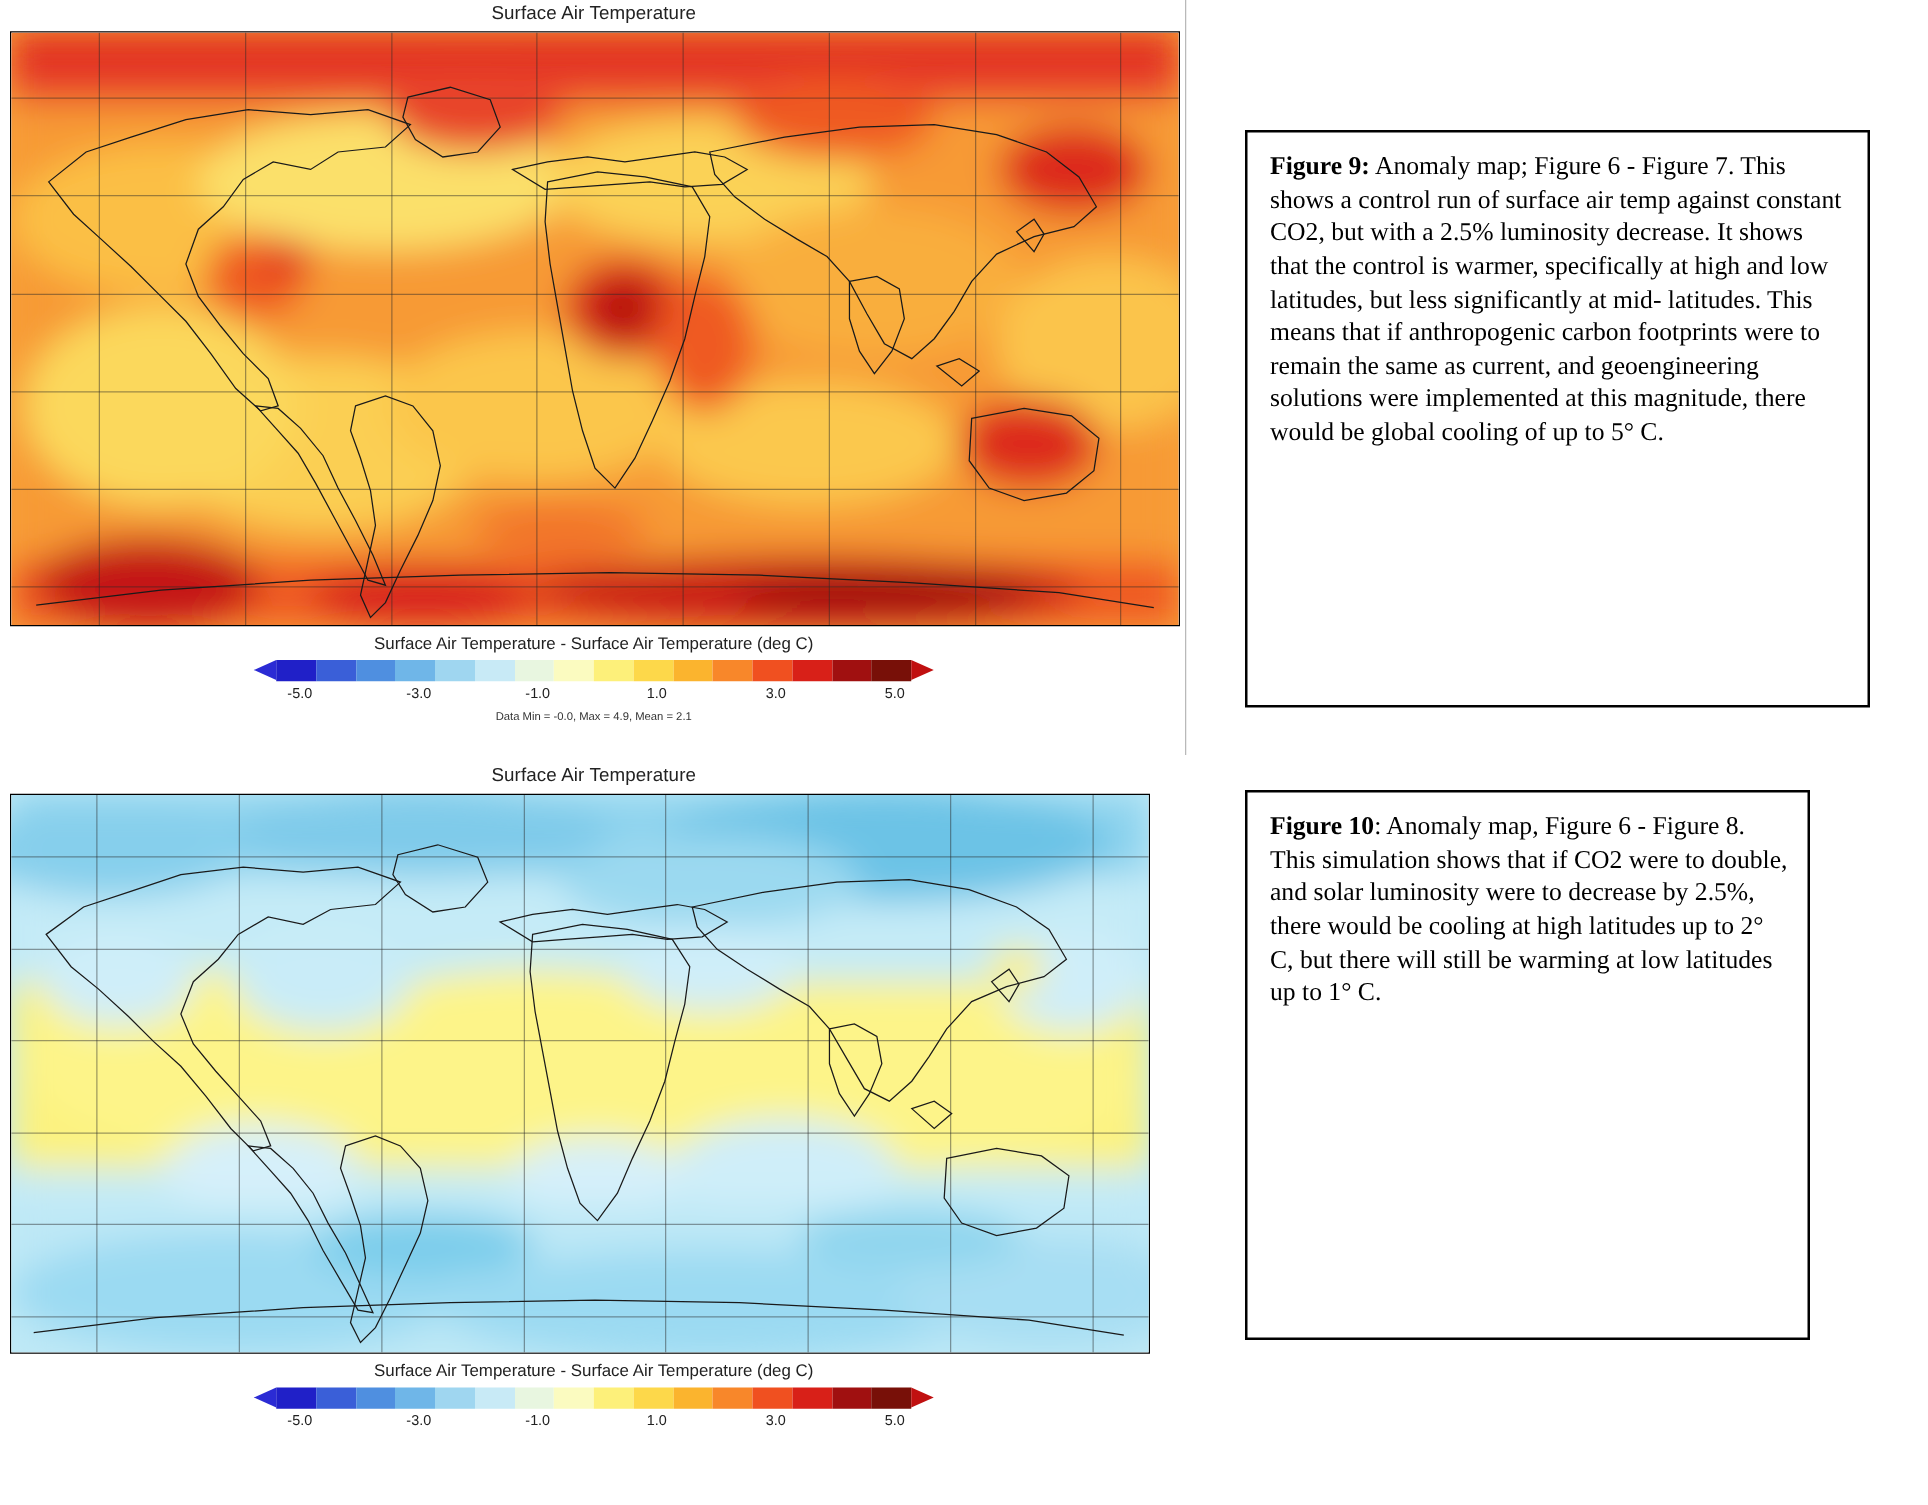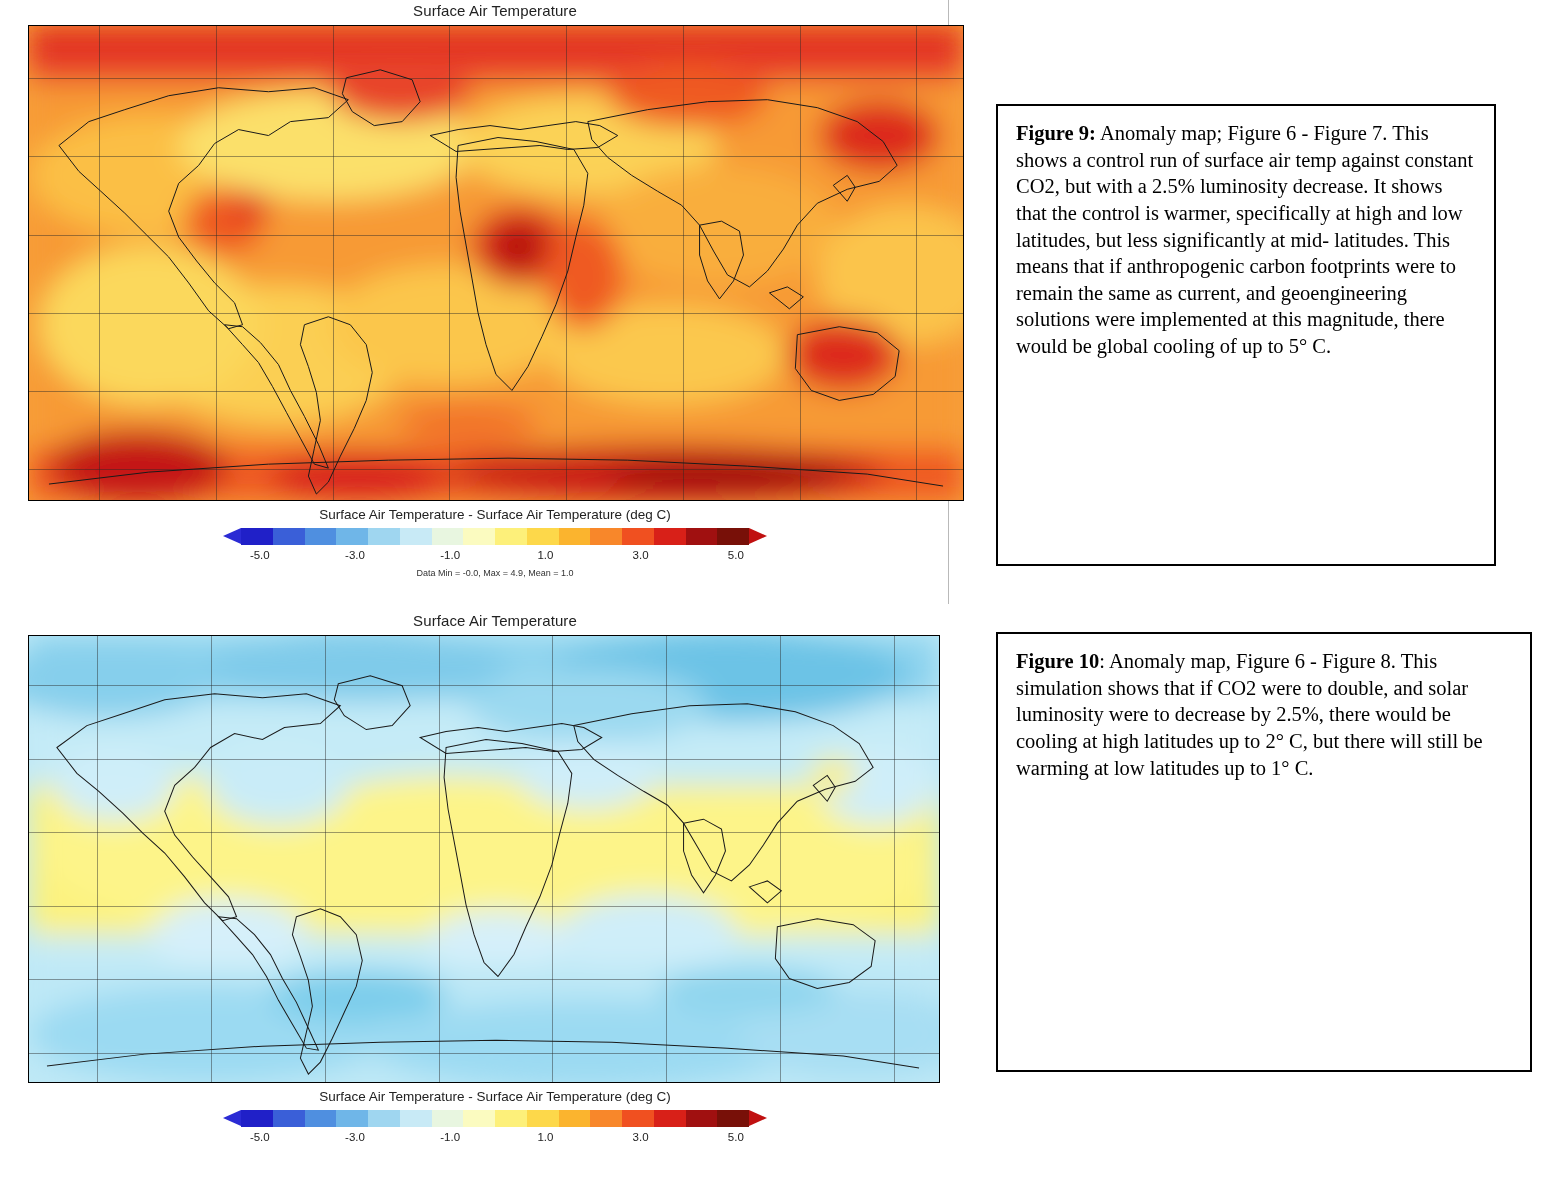--- a/index.html
+++ b/index.html
@@ -18,21 +18,20 @@
     position: relative;
     width: 1542px;
     height: 1204px;
   }
 
   
   .figure-panel {
     position: absolute;
     left: 0;
     width: 950px;
-    padding-left: 20px;
   }
   #figure-9-panel { top: 0px; height: 608px; }
   #figure-10-panel { top: 610px; height: 594px; }
 
   .map-title {
     text-align: center;
     font-size: 15px;
     color: #222;
     font-family: "Liberation Sans", sans-serif;
     margin: 0;
@@ -152,21 +151,21 @@
     border: 2px solid #000;
     box-sizing: border-box;
     background: #fff;
     padding: 14px 16px 10px 18px;
     font-family: "Liberation Serif", serif;
     font-size: 20.5px;
     line-height: 1.3;
     color: #000;
   }
   #caption-9 { left: 996px; top: 104px; width: 500px; height: 462px; }
-  #caption-10 { left: 996px; top: 632px; width: 536px; height: 440px; }
+  #caption-10 { left: 996px; top: 632px; width: 452px; height: 440px; }
   .caption-box b { font-weight: bold; }
 
   
   .divider {
     position: absolute;
     left: 948px;
     top: 0;
     width: 1px;
     height: 604px;
     background: #b9b9b9;
@@ -294,21 +293,21 @@
         <div class="cbar-arrow right"></div>
       </div>
       <div class="cbar-ticks">
         <span style="left:8%">-5.0</span>
         <span style="left:25%">-3.0</span>
         <span style="left:42%">-1.0</span>
         <span style="left:59%">1.0</span>
         <span style="left:76%">3.0</span>
         <span style="left:93%">5.0</span>
       </div>
-      <div class="cbar-stats">Data Min = -0.0, Max = 4.9, Mean = 1.0</div>
+      <div class="cbar-stats">Data Min = -0.0, Max = 4.9, Mean = 2.1</div>
     </div>
   </div>
 
   <div class="figure-panel" id="figure-10-panel">
 
     <div class="map-title">Surface Air Temperature</div>
 
     <div class="map-frame" id="map-cool">
       <svg class="map-canvas" viewBox="0 0 912 448" preserveAspectRatio="none">
         <defs>

